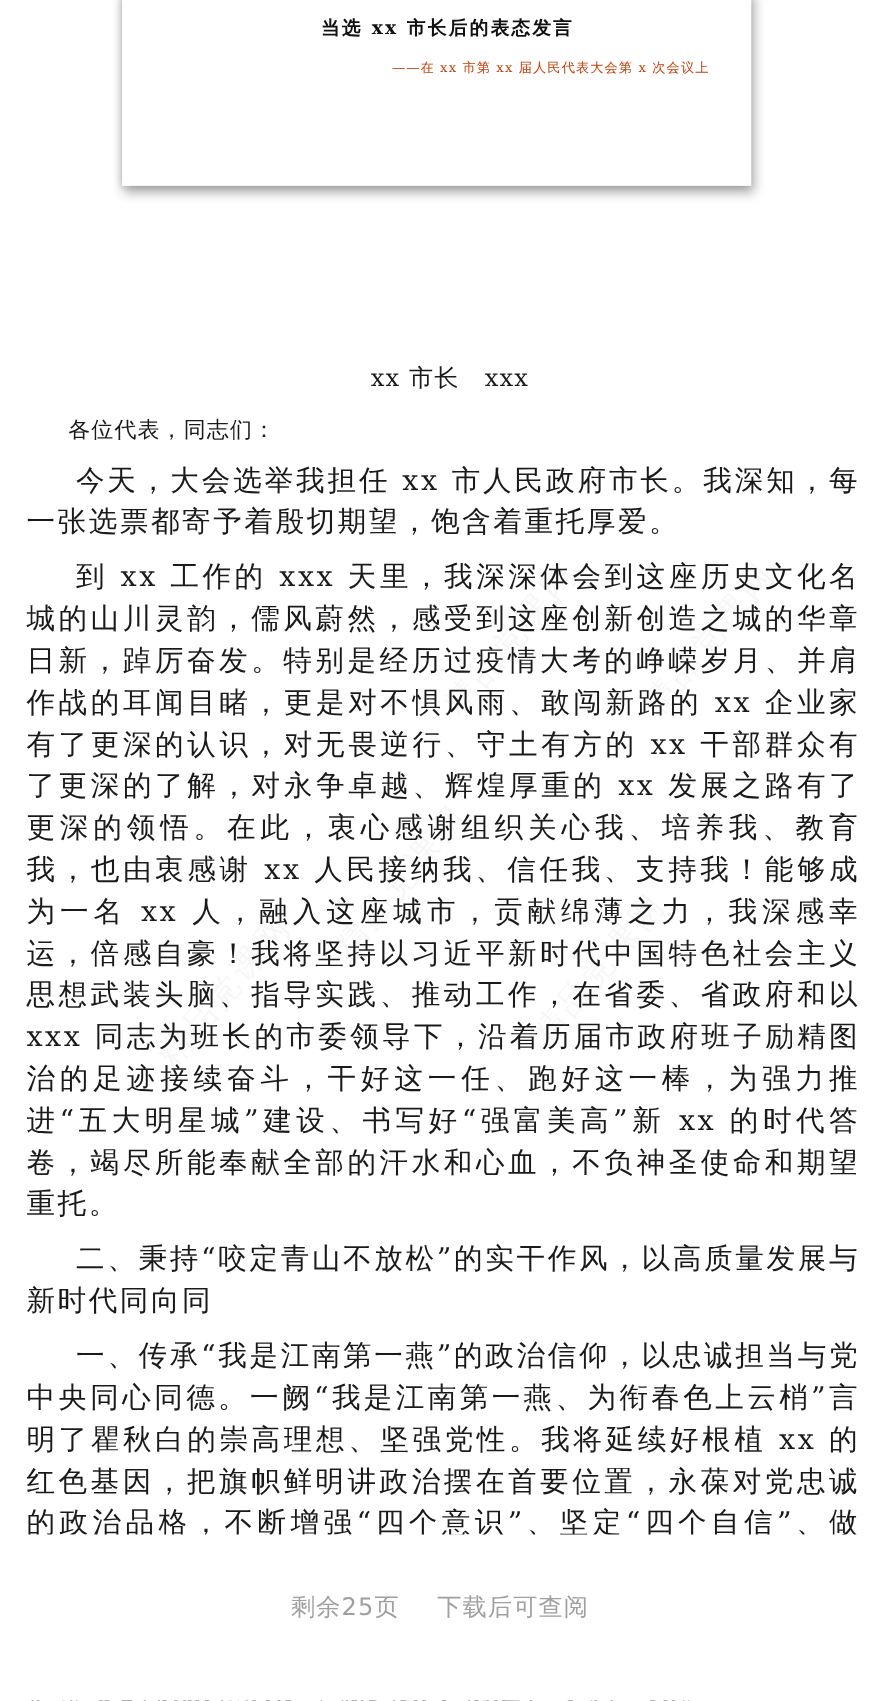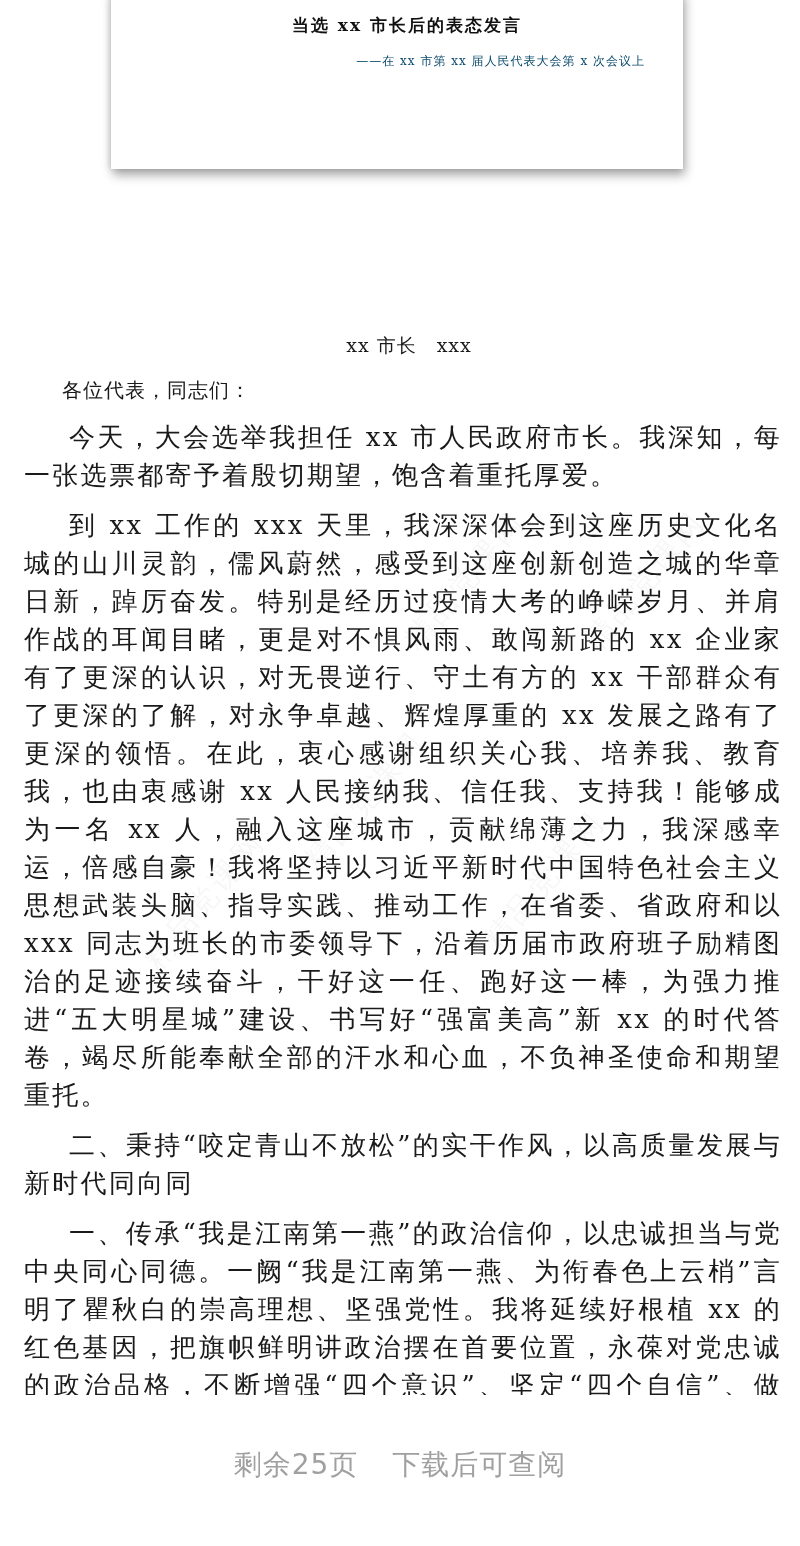--- a/index.html
+++ b/index.html
@@ -34,32 +34,32 @@
       font-weight: bold;
       letter-spacing: 2px;
       color: #111;
       padding-left: 20px;
     }
     .cover-subtitle {
       position: absolute;
       right: 38px;
       top: 63px;
       font-size: 12px;
-      color: #0c4a6e;
+      color: #c2410c;
       letter-spacing: 1px;
     }
     .doc {
       position: absolute;
       left: 24px;
       top: 325px;
       width: 760px;
     }
     .center-line {
       text-align: center;
-      font-size: 19px;
+      font-size: 22px;
       line-height: 40px;
       height: 40px;
       letter-spacing: 1px;
       padding-left: 10px;
     }
     .center-line.author { margin-top: 0; }
     .center-line.date { margin-top: 9px; }
     .salutation {
       font-size: 20px;
       line-height: 36px;
@@ -95,21 +95,21 @@
       height: 151px;
       background: #ffffff;
     }
     .more-pages {
       position: absolute;
       left: 0;
       width: 800px;
       top: 1446px;
       text-align: center;
       font-family: "DejaVu Sans", "Liberation Sans", sans-serif;
-      font-size: 28px;
+      font-size: 22px;
       color: #a0a0a0;
       letter-spacing: 1px;
     }
     .more-pages .gap { display: inline-block; width: 34px; }
   </style>
 </head>
 <body>
 
 <div class="cover-card">
   <div class="cover-title">当选 xx 市长后的表态发言</div>

